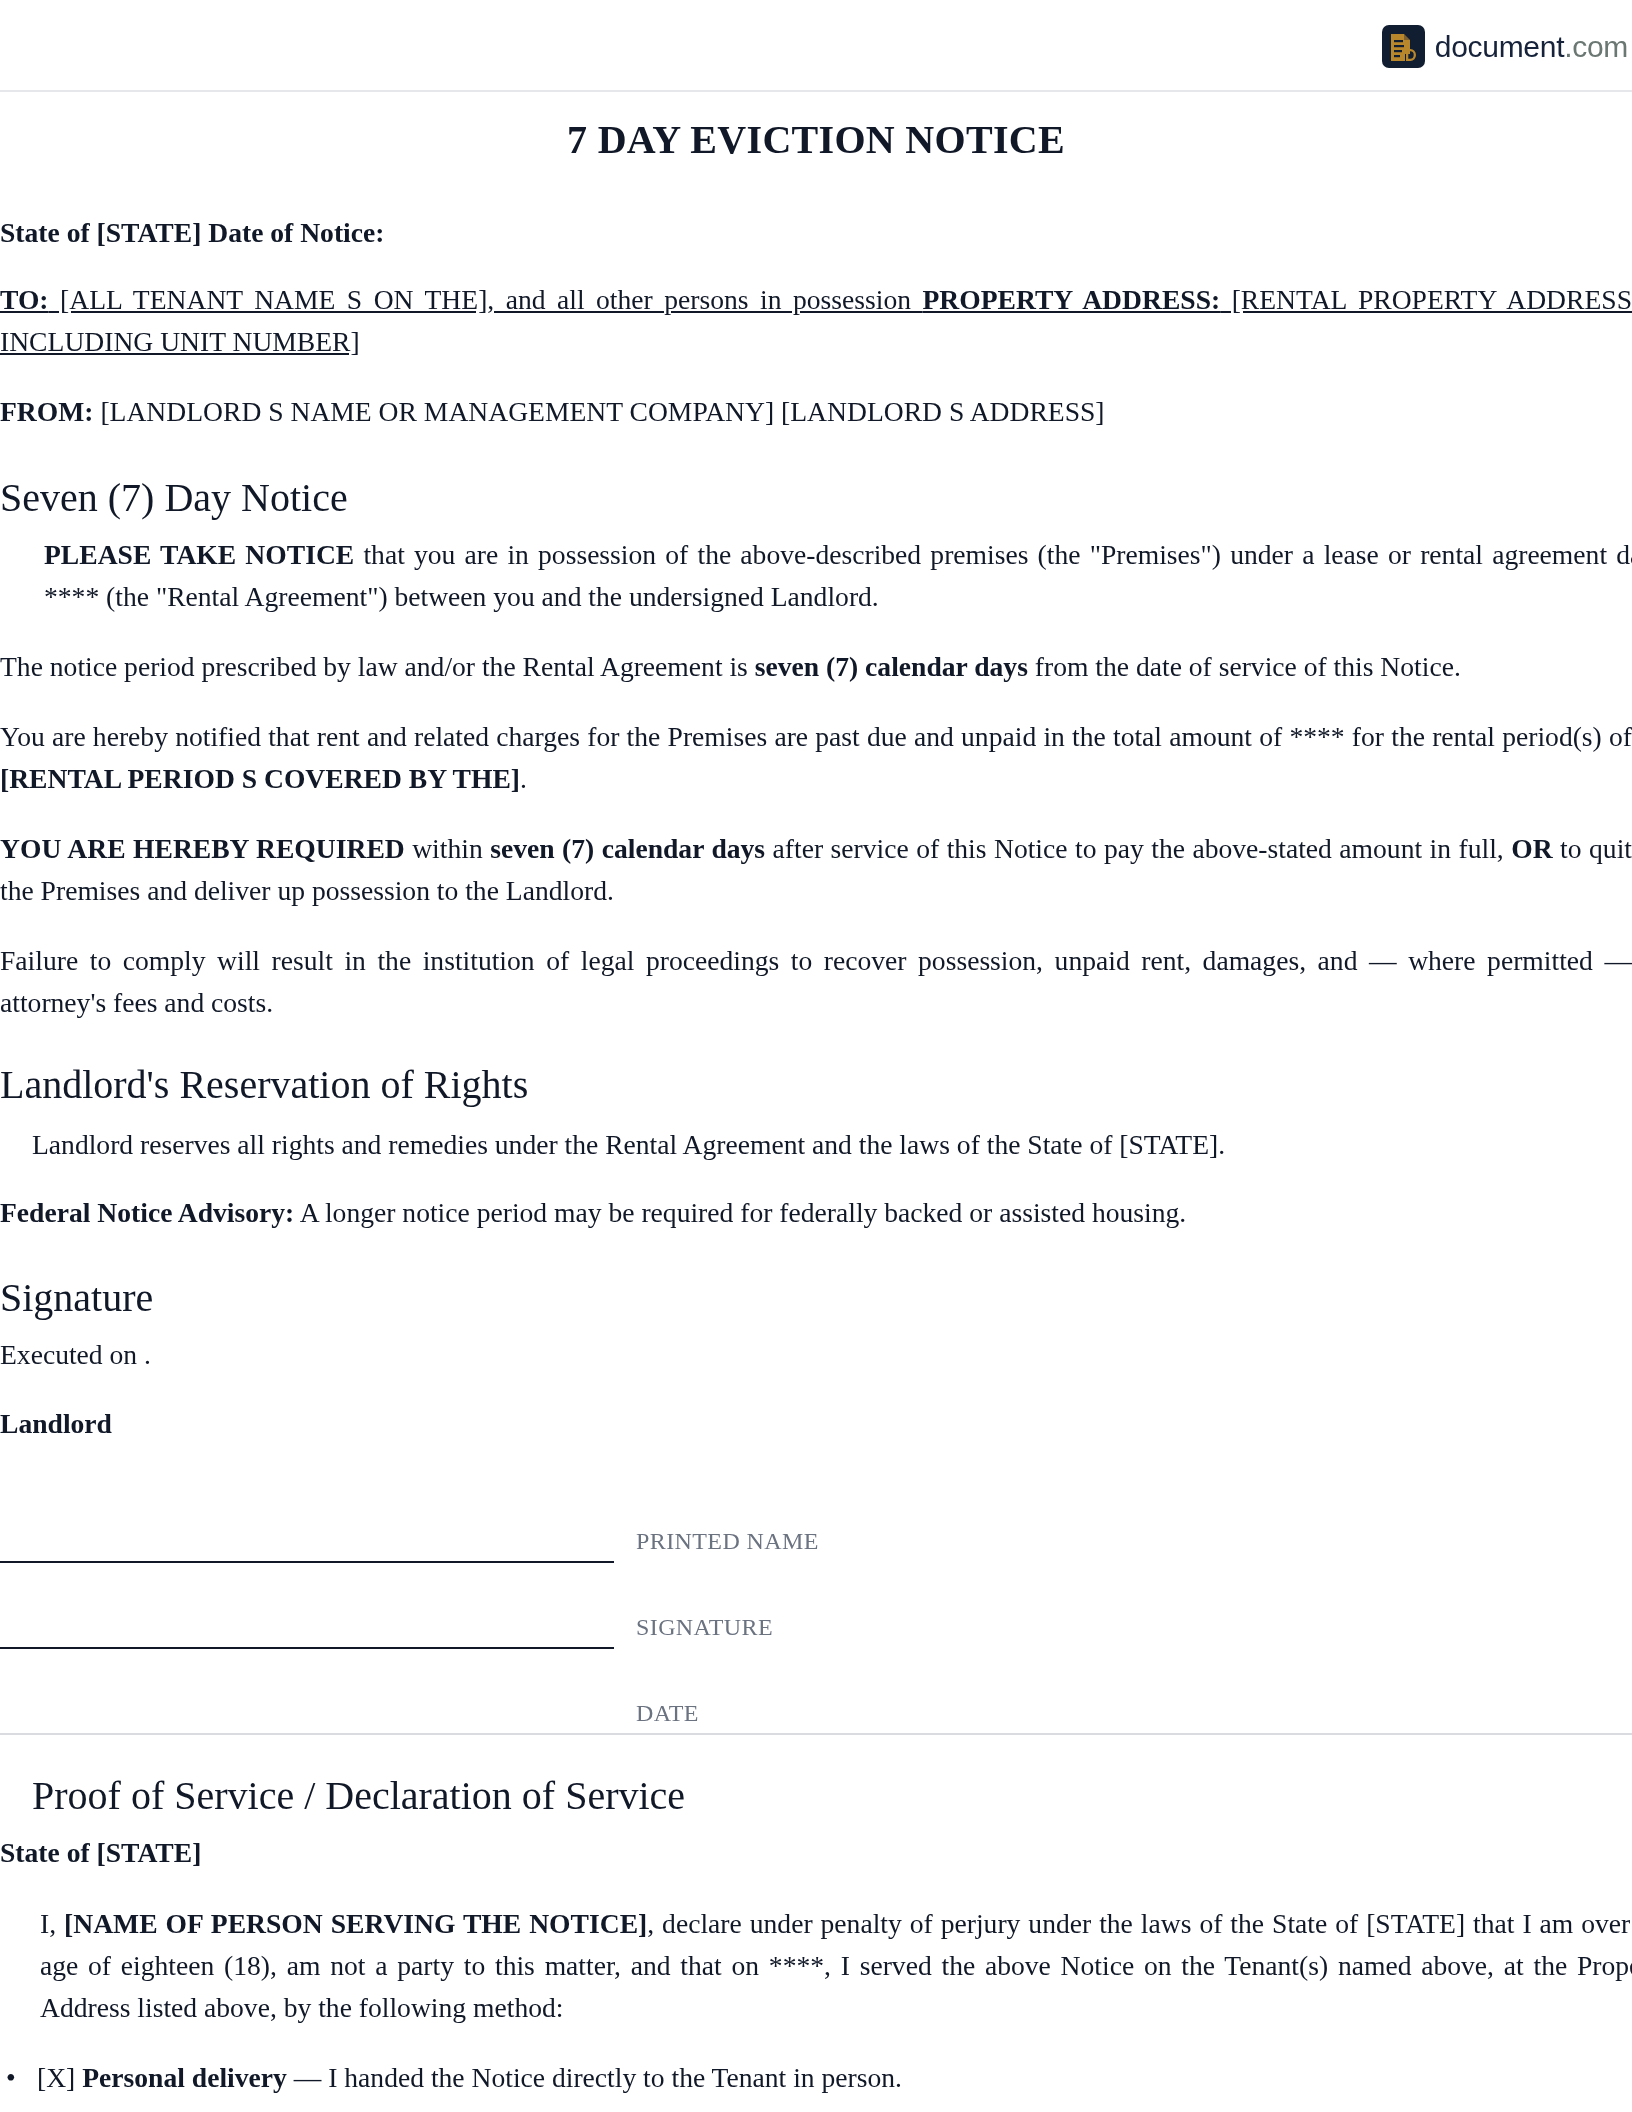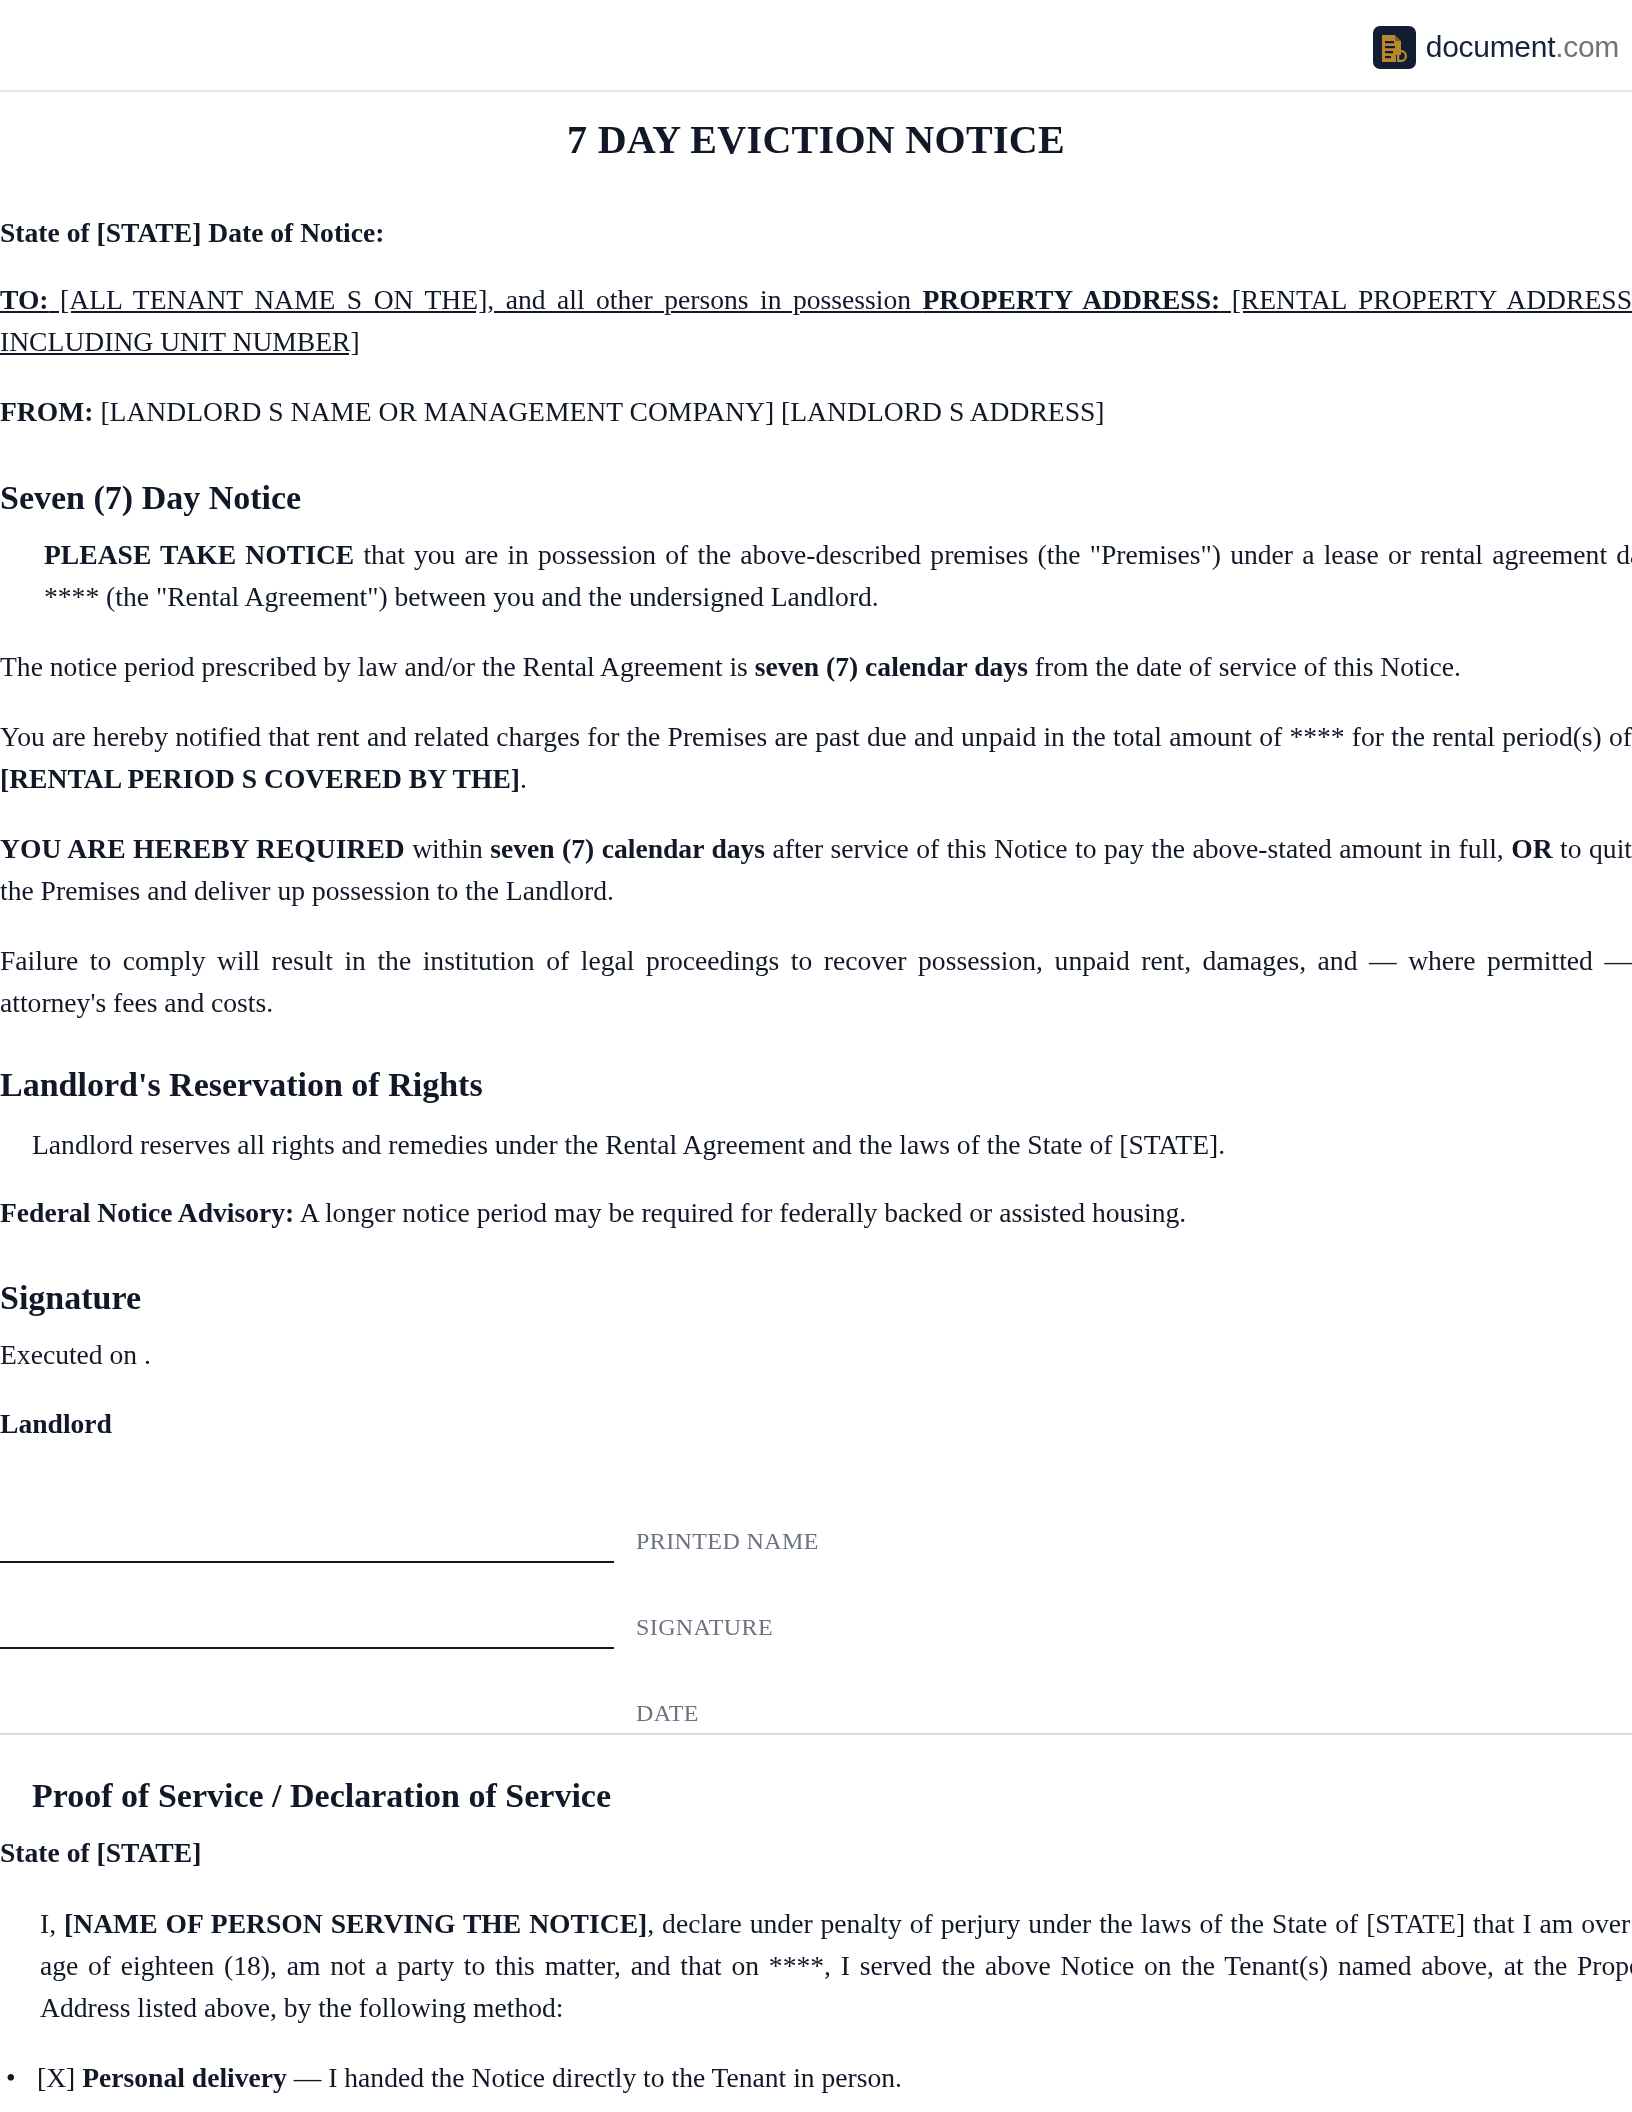--- a/index.html
+++ b/index.html
@@ -6,22 +6,22 @@
   body {
     width: 1632px; height: 2112px; overflow: hidden; position: relative;
     font-family: "Liberation Serif", "DejaVu Serif", serif;
     color: #111827;
   }
   .header {
     position: absolute; left: 0; top: 0; width: 1632px; height: 92px;
     border-bottom: 2px solid #e5e7eb; box-sizing: border-box;
   }
   .logo {
-    position: absolute; right: 13px; top: 26px; height: 42px;
-    display: flex; align-items: flex-start; gap: 10px;
+    position: absolute; right: 4px; top: 26px; height: 42px;
+    display: flex; align-items: flex-end; gap: 10px;
   }
   .logo-icon {
     width: 43px; height: 43px; border-radius: 7px; background: #111d30;
     display: flex; align-items: center; justify-content: center;
   }
   .logo-text {
     font-family: "Liberation Sans", "DejaVu Sans", sans-serif;
     font-size: 30px; letter-spacing: -0.3px; line-height: 42px;
   }
   .logo-main { color: #17233a; }
@@ -30,21 +30,21 @@
   .doc { position: absolute; left: 0; top: 0; width: 1632px; }
   .abs { position: absolute; left: 0; width: 1632px; margin: 0; }
   .title {
     text-align: center; font-size: 40px; font-weight: bold; line-height: 56px;
     letter-spacing: 0.3px;
   }
   p.body {
     font-size: 27.6px; line-height: 42px; text-align: justify; text-align-last: left;
   }
   h2.sec {
-    font-size: 34px; font-weight: bold; line-height: 40px;
+    font-size: 40px; font-weight: normal; line-height: 40px;
   }
   b { font-weight: bold; }
   .sigrow { position: absolute; left: 0; width: 900px; height: 40px; margin-top: 32px; }
   .sigline {
     position: absolute; left: 0; bottom: 0; width: 614px; height: 0;
     border-bottom: 2.5px solid #111827;
   }
   .siglabel {
     position: absolute; left: 636px; bottom: 8px;
     font-size: 24px; color: #6b7280; letter-spacing: 0.4px;

